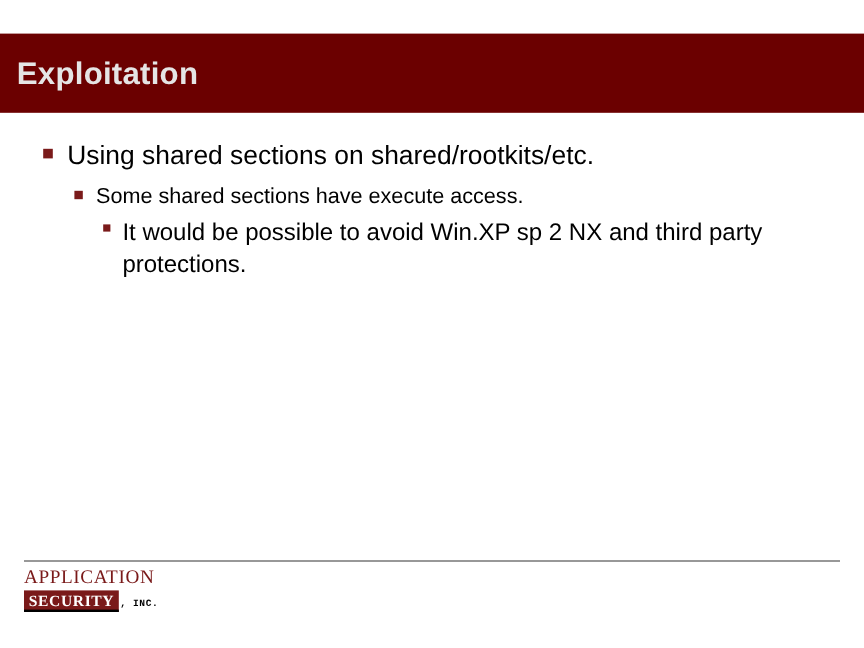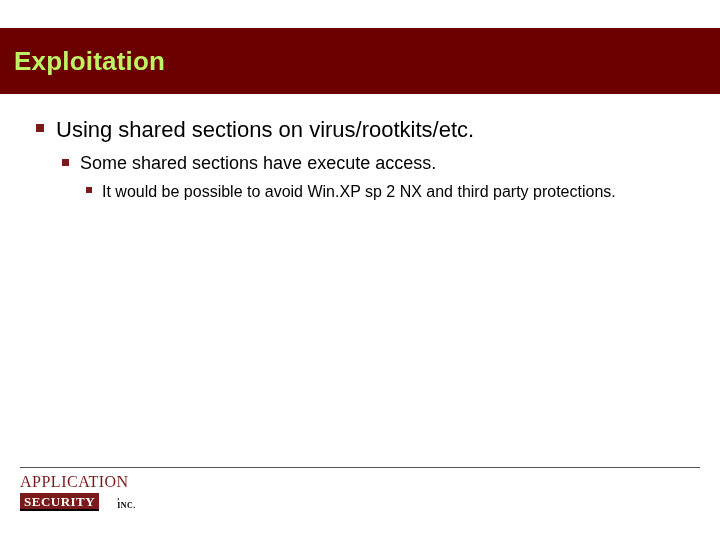--- a/index.html
+++ b/index.html
@@ -25,21 +25,21 @@
     width: 720px;
     height: 66px;
     background: #6b0000;
     display: flex;
     align-items: center;
     padding-left: 14px;
     box-sizing: border-box;
   }
   .title-band h1 {
     margin: 0;
-    color: #bef264;
+    color: #e5e5e5;
     font-size: 26px;
     font-weight: bold;
     letter-spacing: 0.2px;
   }
   .content {
     position: absolute;
     top: 116px;
     left: 30px;
     right: 20px;
   }
@@ -84,21 +84,21 @@
     width: 7px;
     height: 7px;
     background: #7a1a1a;
   }
   .lvl3 {
     margin-top: 6px;
   }
   .lvl3 > li {
     position: relative;
     padding-left: 22px;
-    font-size: 16px;
+    font-size: 20px;
     color: #000;
     margin-bottom: 4px;
     line-height: 1.35;
     max-width: 560px;
   }
   .lvl3 > li::before {
     content: "";
     position: absolute;
     left: 6px;
     top: 6px;
@@ -125,57 +125,57 @@
     font-family: "Times New Roman", Times, serif;
     font-weight: normal;
     font-size: 16px;
     letter-spacing: 0.5px;
     color: #7a1a1a;
     line-height: 1;
   }
   .logo-row {
     display: flex;
     align-items: center;
-    gap: 18px;
+    gap: 1px;
     margin-top: 2px;
   }
   .logo-sec {
     background: #7a1a1a;
     color: #ffffff;
     font-family: "Times New Roman", Times, serif;
     font-weight: bold;
     font-size: 13px;
     letter-spacing: 0.5px;
     padding: 2px 4px 1px 4px;
     line-height: 1;
     border-bottom: 2px solid #000;
   }
   .logo-inc {
-    font-family: Liberation Serif, serif;
+    font-family: Liberation Mono, monospace;
     font-size: 8px;
     letter-spacing: 0.5px;
     color: #000;
     font-weight: bold;
     align-self: flex-end;
     padding-bottom: 2px;
   }
 </style>
 </head>
 <body>
 
 <div class="slide">
 
   <div class="title-band">
     <h1>Exploitation</h1>
   </div>
 
   <div class="content">
     <ul class="lvl1">
       <li>
-        <span>Using shared sections on virus/rootkits/etc.</span>
+        <span>Using shared sections on shared/rootkits/etc.</span>
         <ul class="lvl2">
           <li>
             <span>Some shared sections have execute access.</span>
             <ul class="lvl3">
               <li>
                 <span>It would be possible to avoid Win.XP sp 2 NX and third party protections.</span>
               </li>
             </ul>
           </li>
         </ul>

